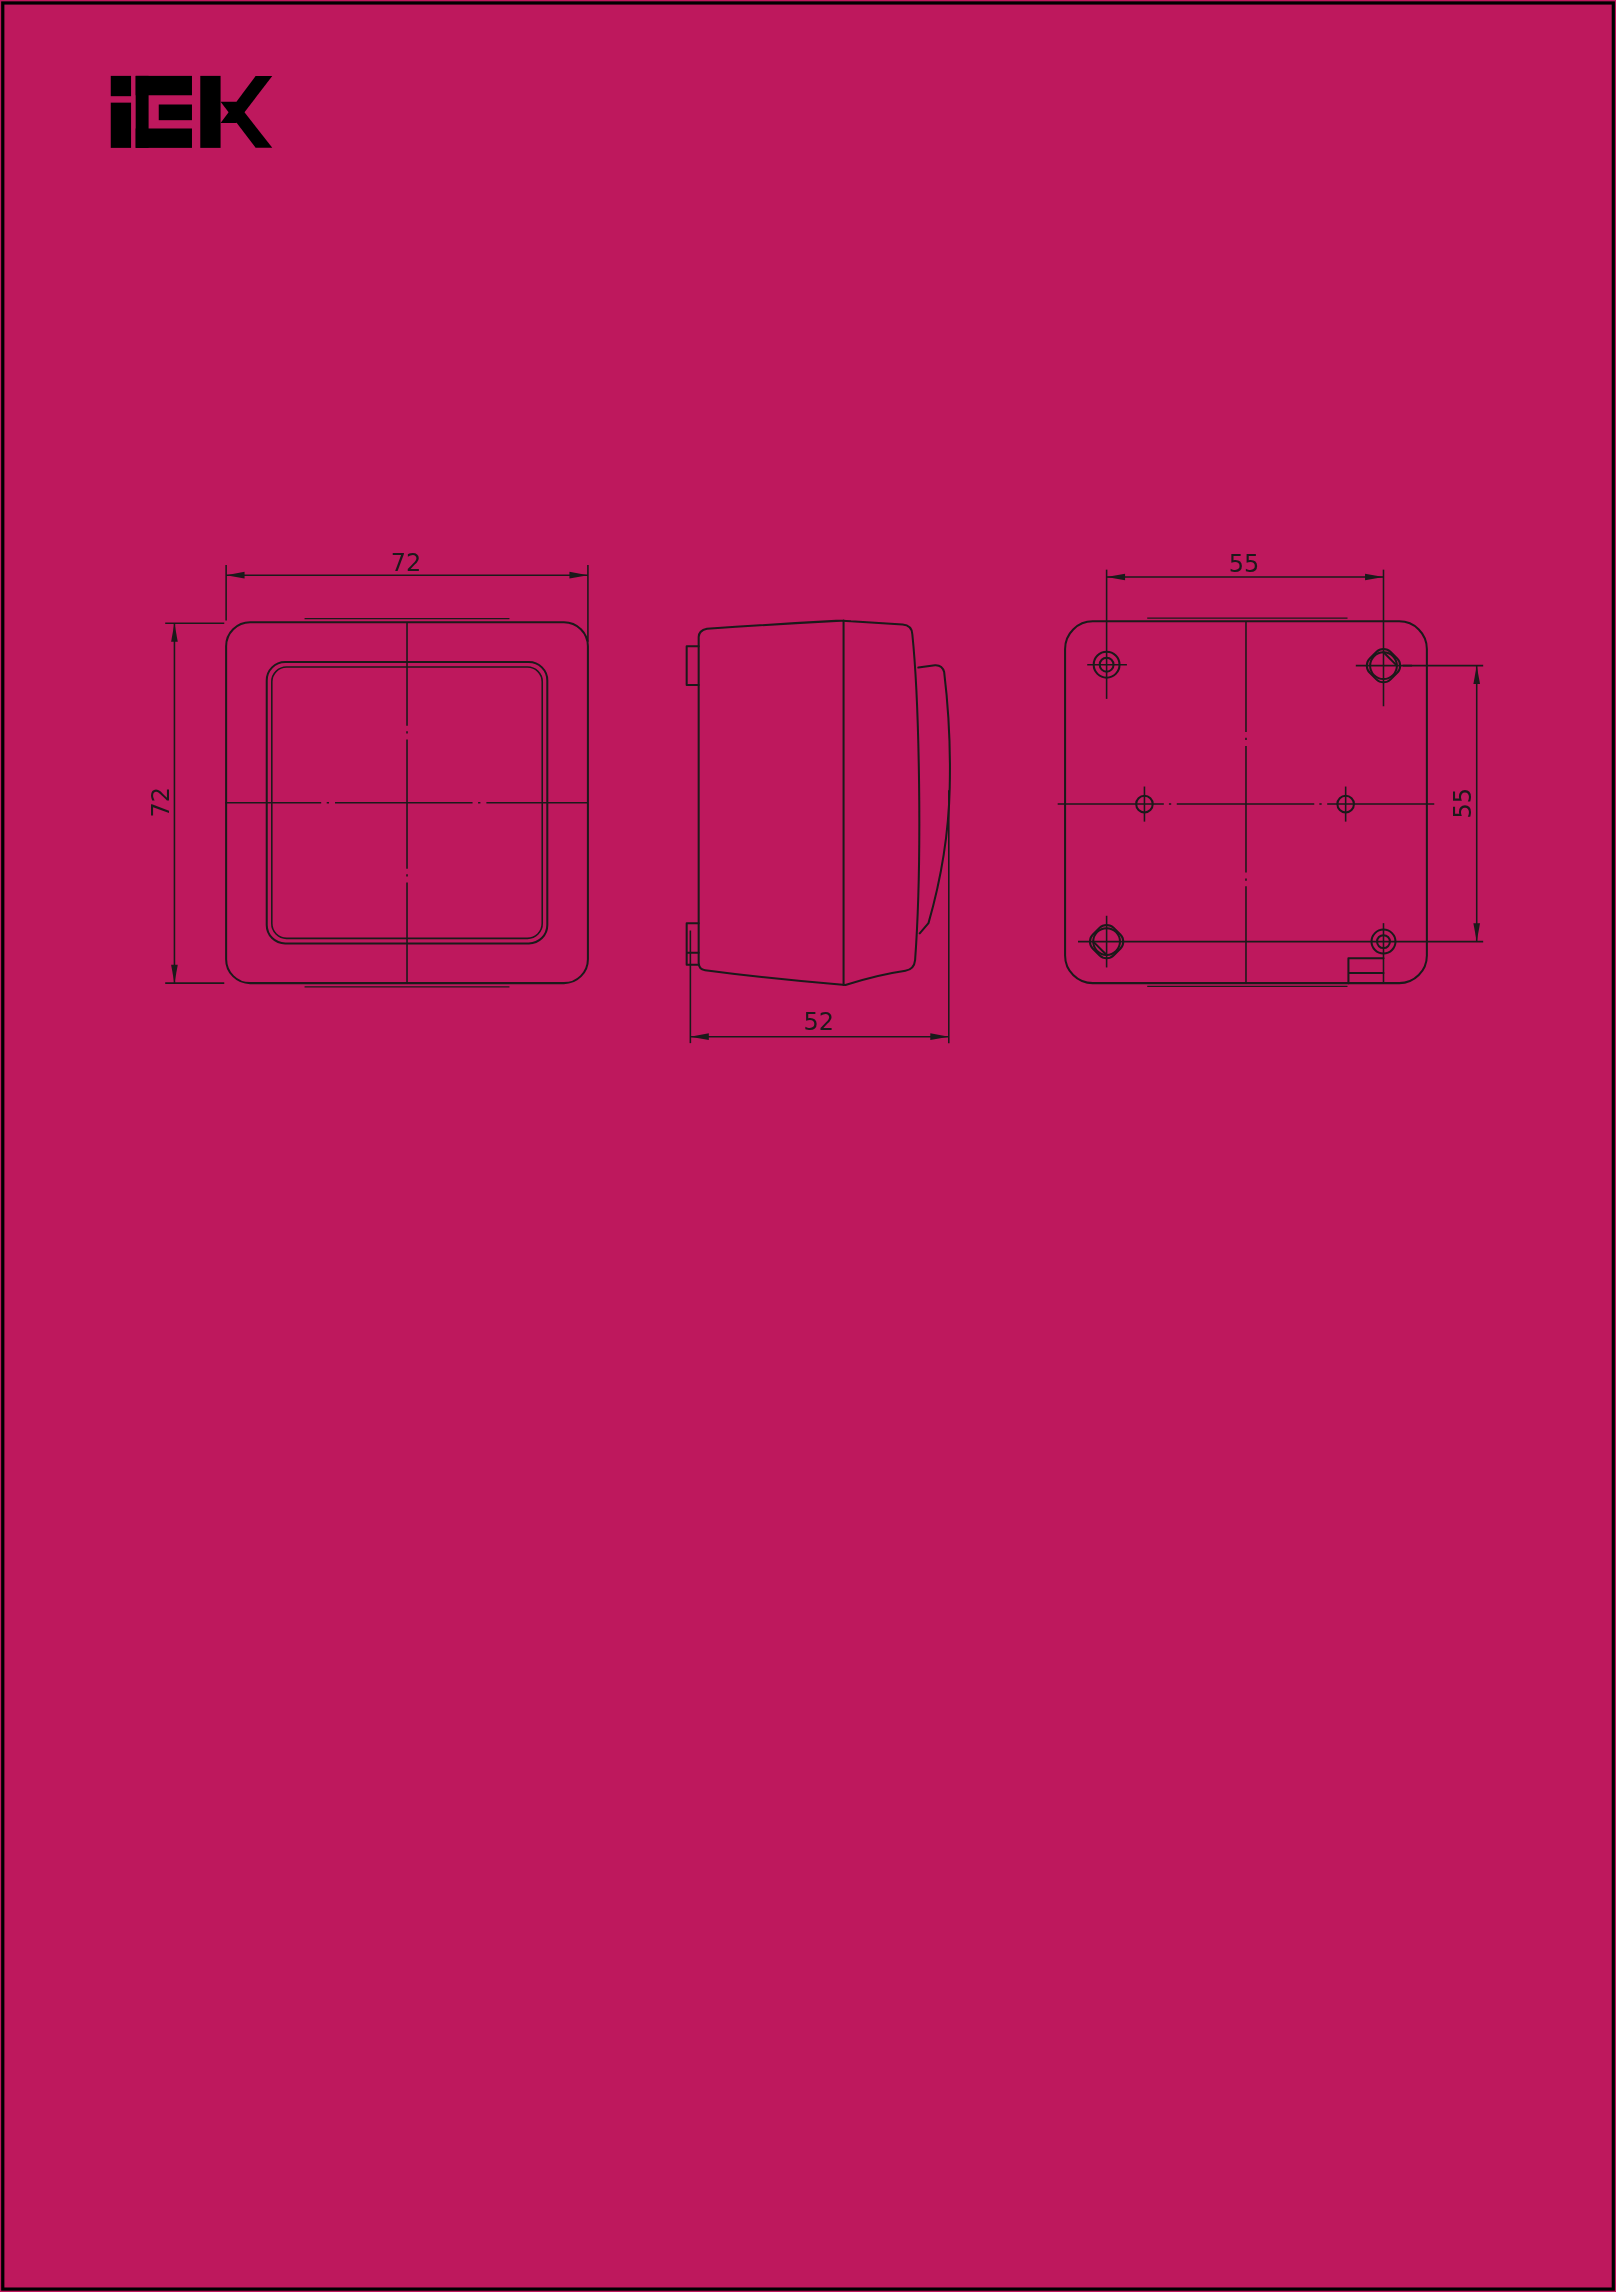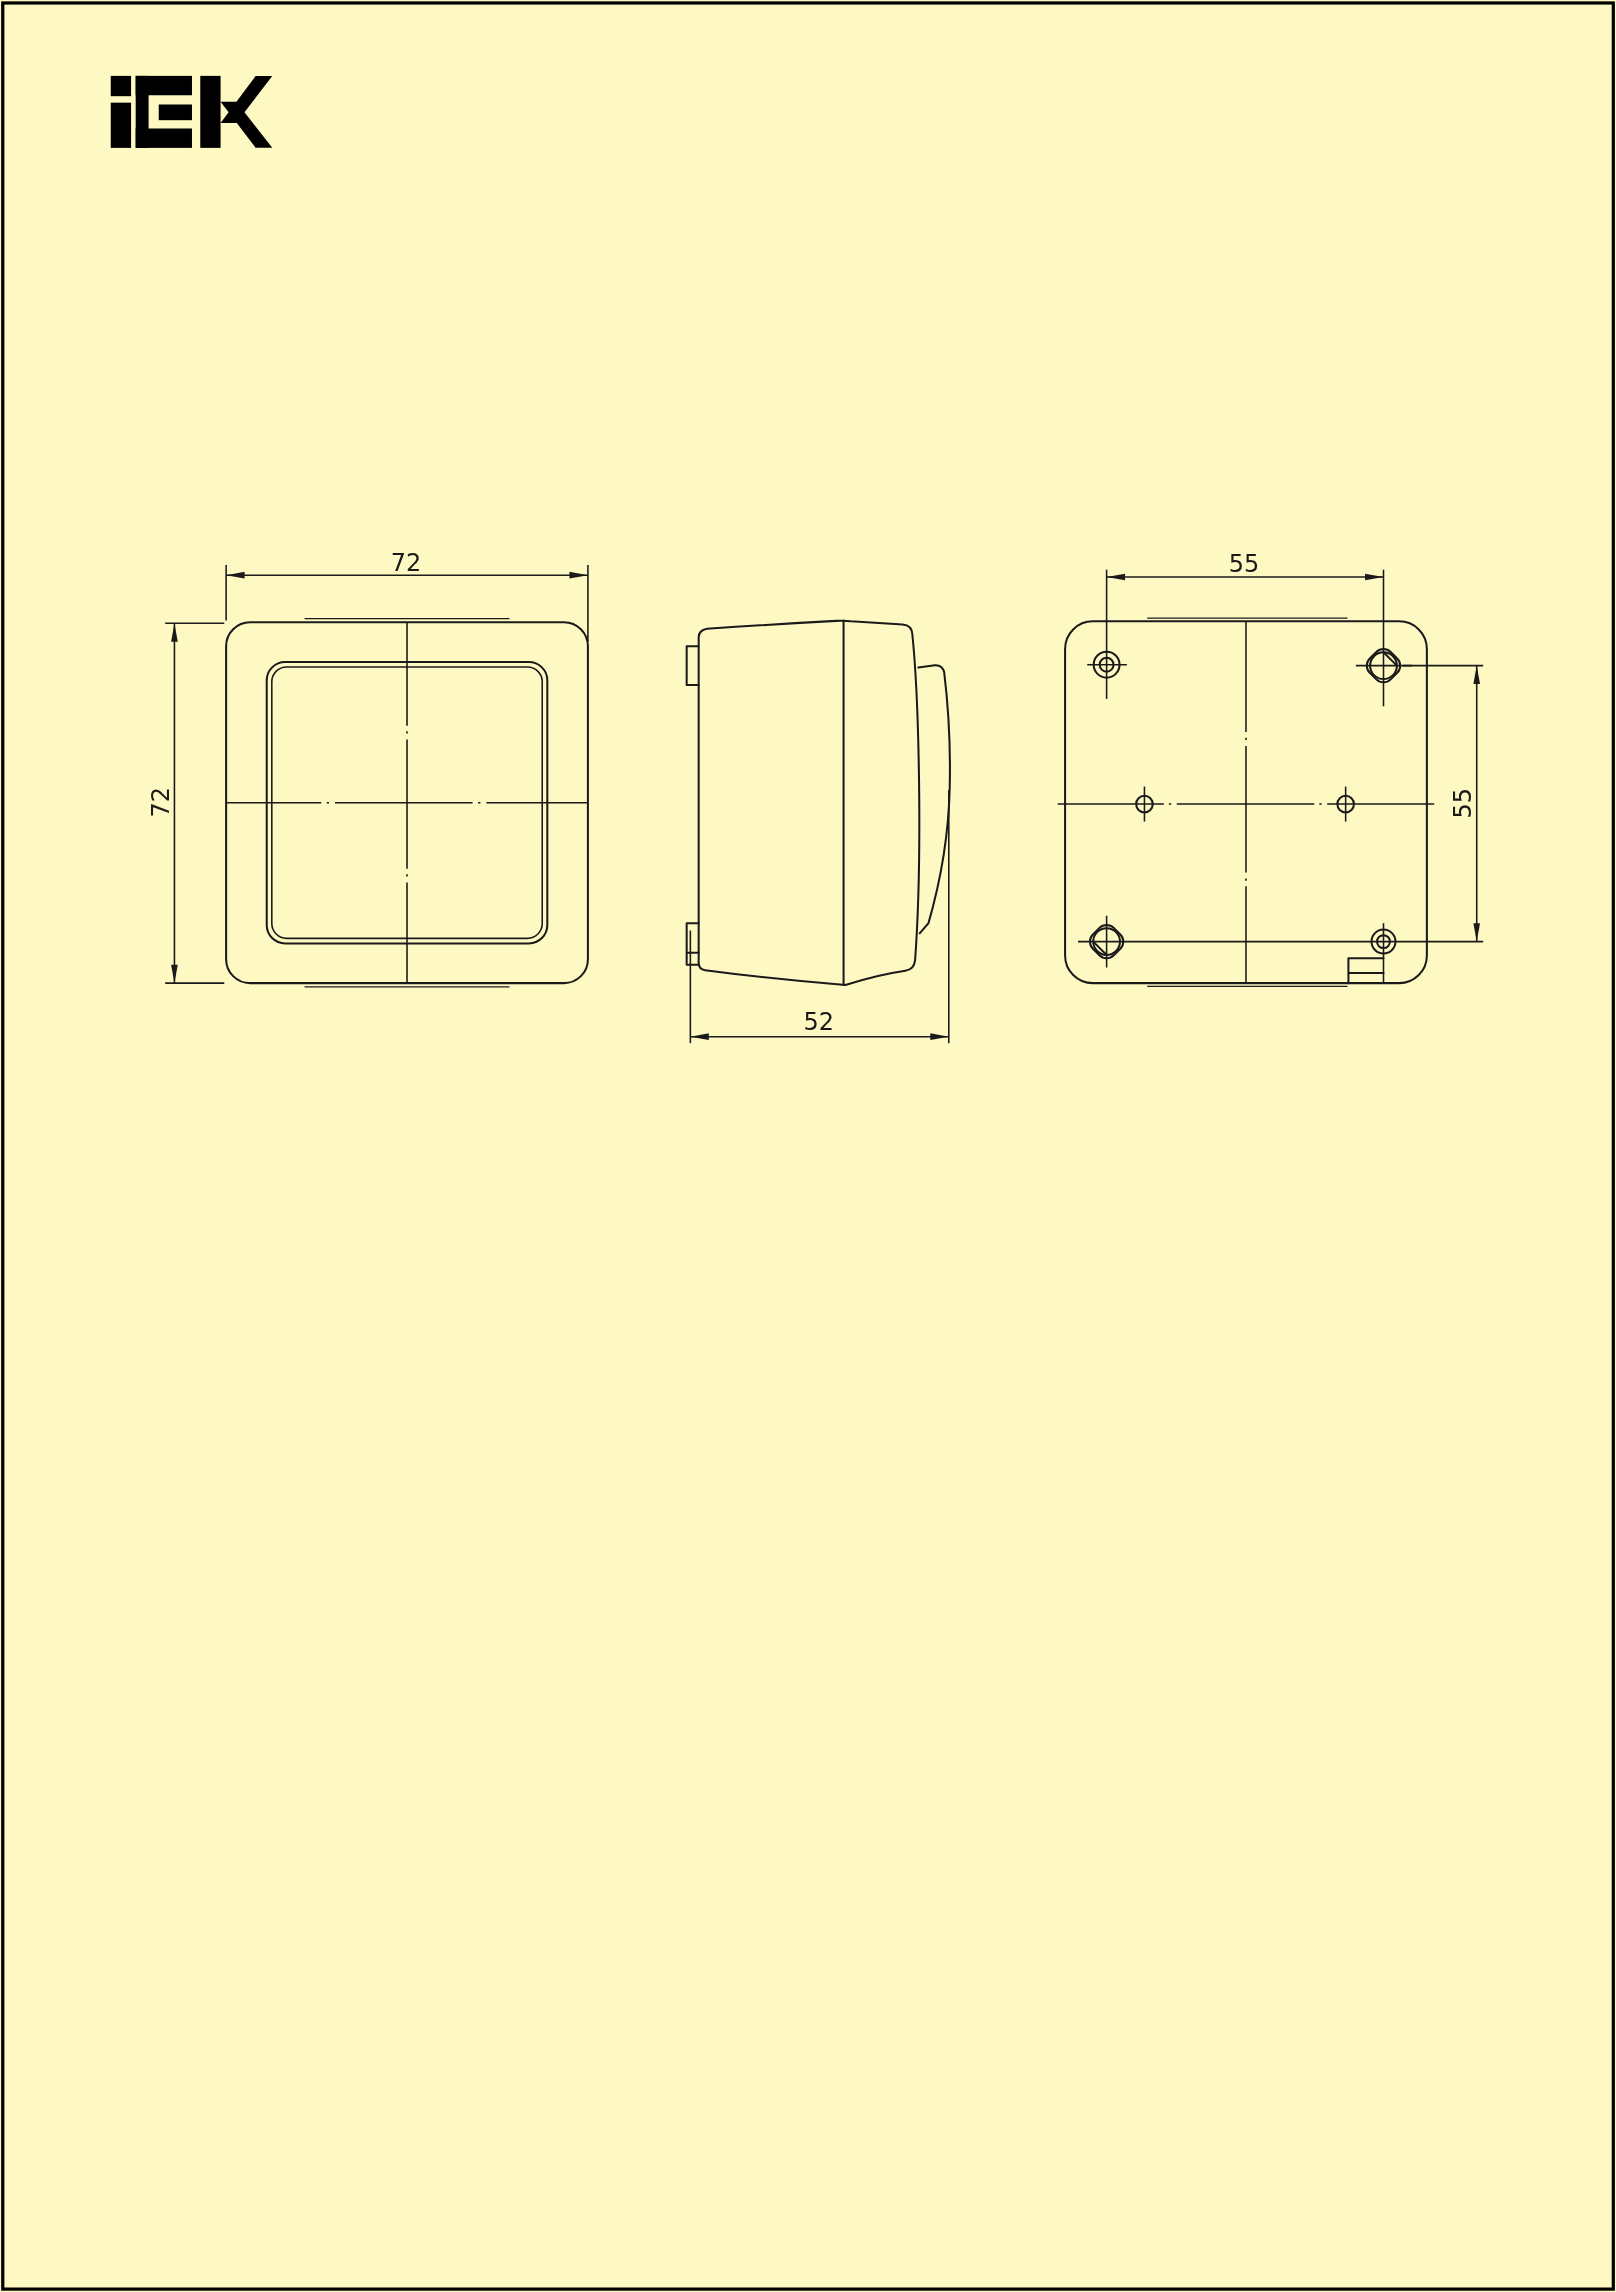--- a/index.html
+++ b/index.html
@@ -1,19 +1,19 @@
 <!DOCTYPE html>
 <html style="font-size:14.8px"><head>
 <meta charset="utf-8">
 <style>
   html,body{margin:0;padding:0;background:#e8e8e8;}
   .page{
     position:relative;
     width:1617px;height:2293px;
-    background:#fef9c3;
+    background:#be185d;
     font-family:"DejaVu Sans",sans-serif;
     overflow:hidden;
   }
   svg.canvas{position:absolute;left:0;top:0;width:1617px;height:2293px;display:block;}
   .obj  {fill:none;stroke:#1a1a1a;stroke-width:2.2;stroke-linecap:round;stroke-linejoin:round;}
   .thin {fill:none;stroke:#1a1a1a;stroke-width:1.7;stroke-linecap:butt;}
   .seam {fill:none;stroke:#1a1a1a;stroke-width:1.3;stroke-linecap:butt;}
   .dimtext{fill:#1a1a1a;font-size:26px;font-family:"DejaVu Sans",sans-serif;}
 </style>
 </head>

